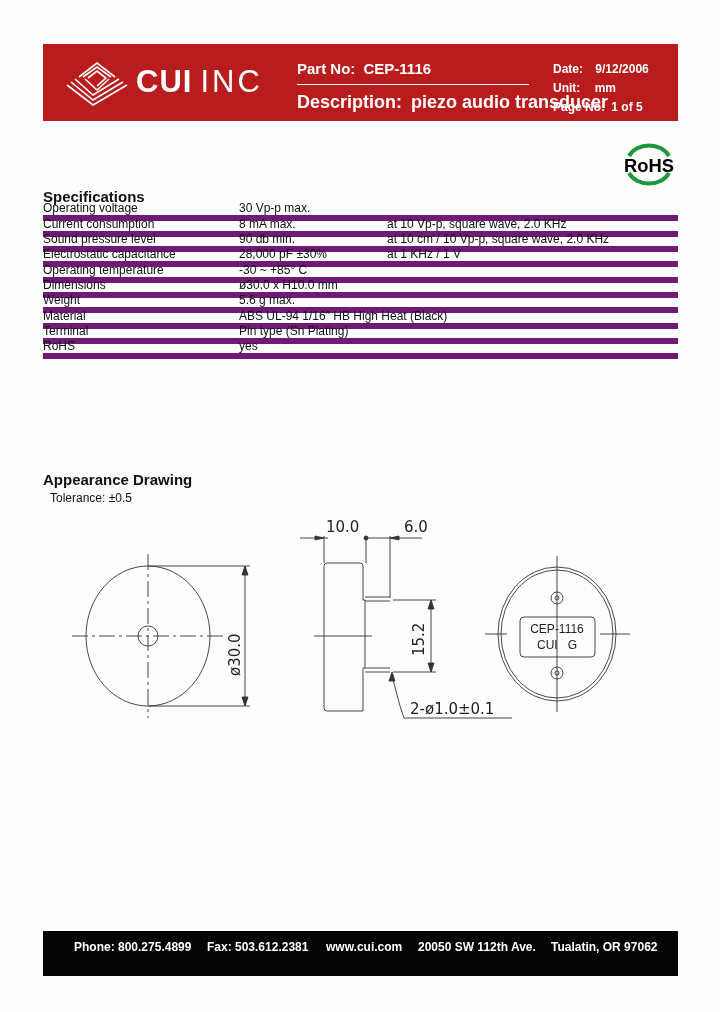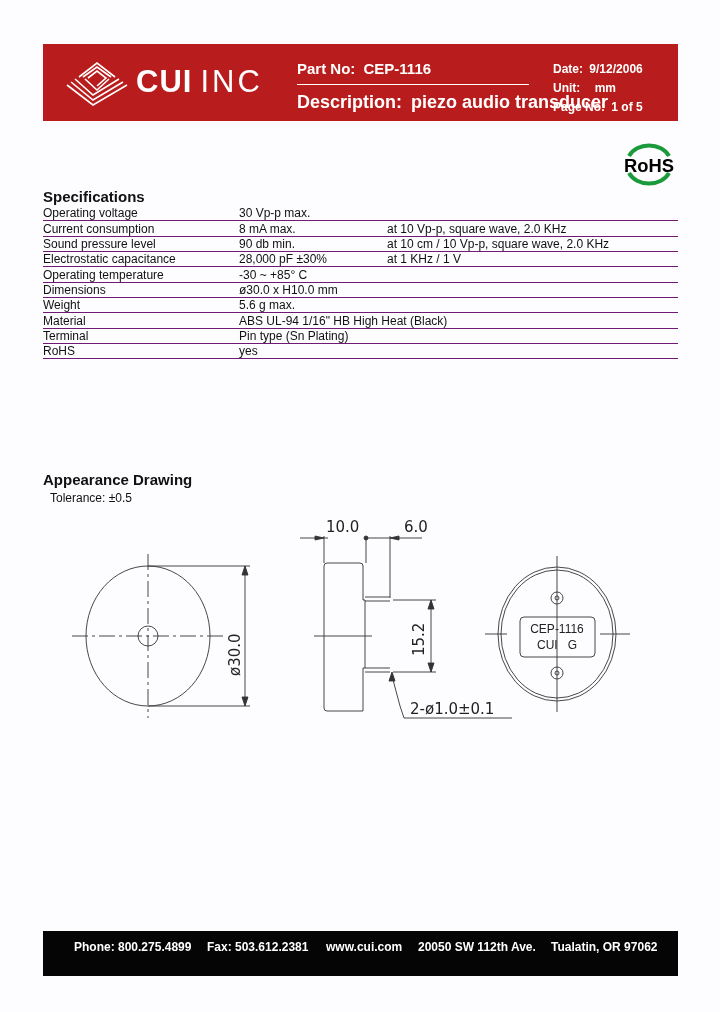--- a/index.html
+++ b/index.html
@@ -25,21 +25,21 @@
     .part-no { font-size: 15px; font-weight: bold; height: 22px; line-height: 22px; }
     .part-divider { height: 1px; background: #fff; margin: 4px 0 7px 0; }
     .desc { font-size: 18px; font-weight: bold; line-height: 20px; white-space: nowrap; }
     .meta-block { position: absolute; left: 510px; top: 16px; font-size: 12px; font-weight: bold; line-height: 19px; }
     .meta-block div { white-space: nowrap; }
 
     .rohs { position: absolute; left: 620px; top: 140px; width: 58px; height: 48px; }
 
     .section-title { position: absolute; font-size: 15px; font-weight: bold; }
     .spec-table { position: absolute; left: 43px; top: 206px; width: 635px; border-collapse: collapse; font-size: 12px; }
-    .spec-row { height: 15.35px; border-bottom: 1px solid #701a75; display: flex; align-items: flex-end; box-sizing: border-box; }
+    .spec-row { height: 15.35px; border-bottom: 6px solid #701a75; display: flex; align-items: flex-end; box-sizing: border-box; }
     .spec-row span { white-space: nowrap; line-height: 14px; }
     .c1 { width: 196px; }
     .c2 { width: 148px; }
     .c3 { flex: 1; }
 
     .tolerance { position: absolute; left: 50px; top: 491px; font-size: 12px; }
     .drawing { position: absolute; left: 60px; top: 510px; }
     .draw-text { font-family: "DejaVu Sans", sans-serif; fill: #222; }
 
     .footer-bar {
@@ -75,21 +75,21 @@
       <span style="margin-left:4px">CEP-1116</span>
     </div>
     <div class="part-divider"></div>
     <div class="desc">
       <span>Description:</span>
       <span style="margin-left:4px">piezo audio transducer</span>
     </div>
   </div>
 
   <div class="meta-block">
-    <div><span>Date:</span> <span style="margin-left:3px">9/12/2006</span></div>
+    <div><span>Date:</span> <span style="margin-left:9px">9/12/2006</span></div>
     <div><span>Unit:</span> <span style="margin-left:11px">mm</span></div>
     <div><span>Page No:</span> <span style="margin-left:3px">1 of 5</span></div>
   </div>
 </div>
 
 <div class="rohs">
   <svg width="58" height="48" viewBox="0 0 58 48">
     <path d="M9,16 A22,18 0 0 1 49,16" fill="none" stroke="#1a9a3a" stroke-width="4"></path>
     <path d="M9,33 A22,18 0 0 0 49,33" fill="none" stroke="#1a9a3a" stroke-width="4"></path>
     <text x="29" y="32" text-anchor="middle" font-family="Liberation Sans, sans-serif" font-weight="bold" font-size="19" fill="#000" textLength="50" lengthAdjust="spacingAndGlyphs">RoHS</text>

